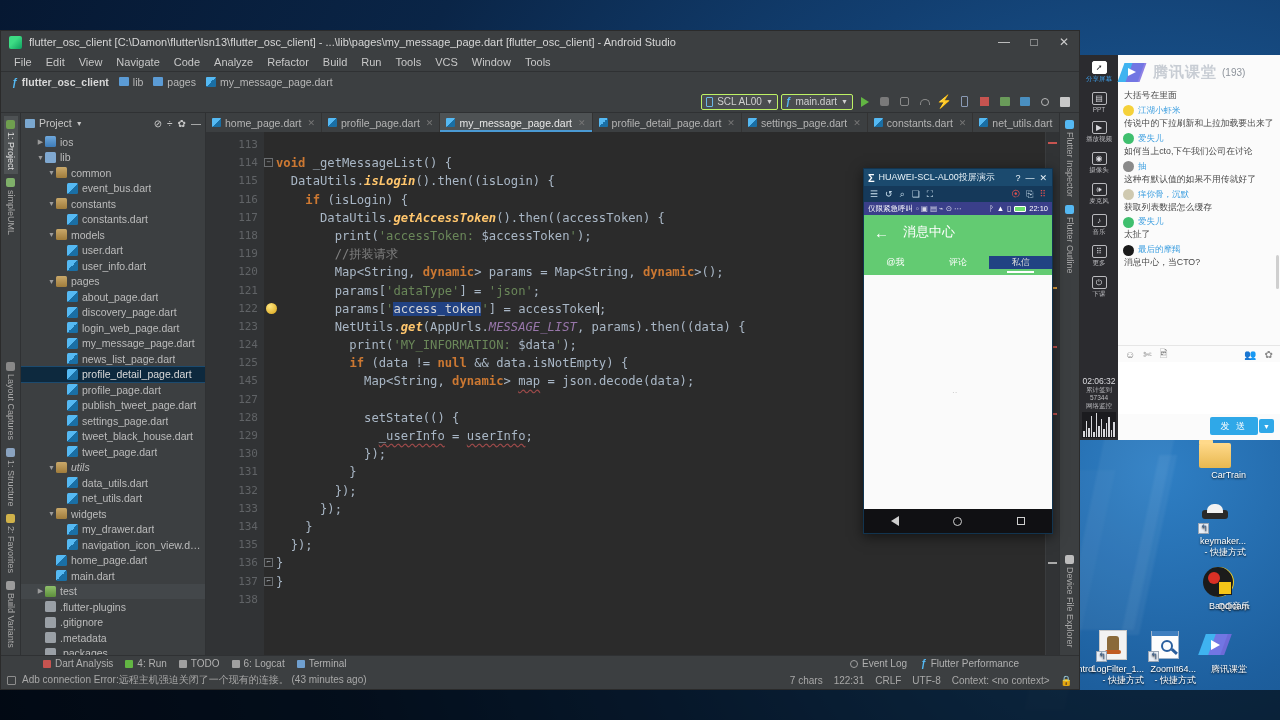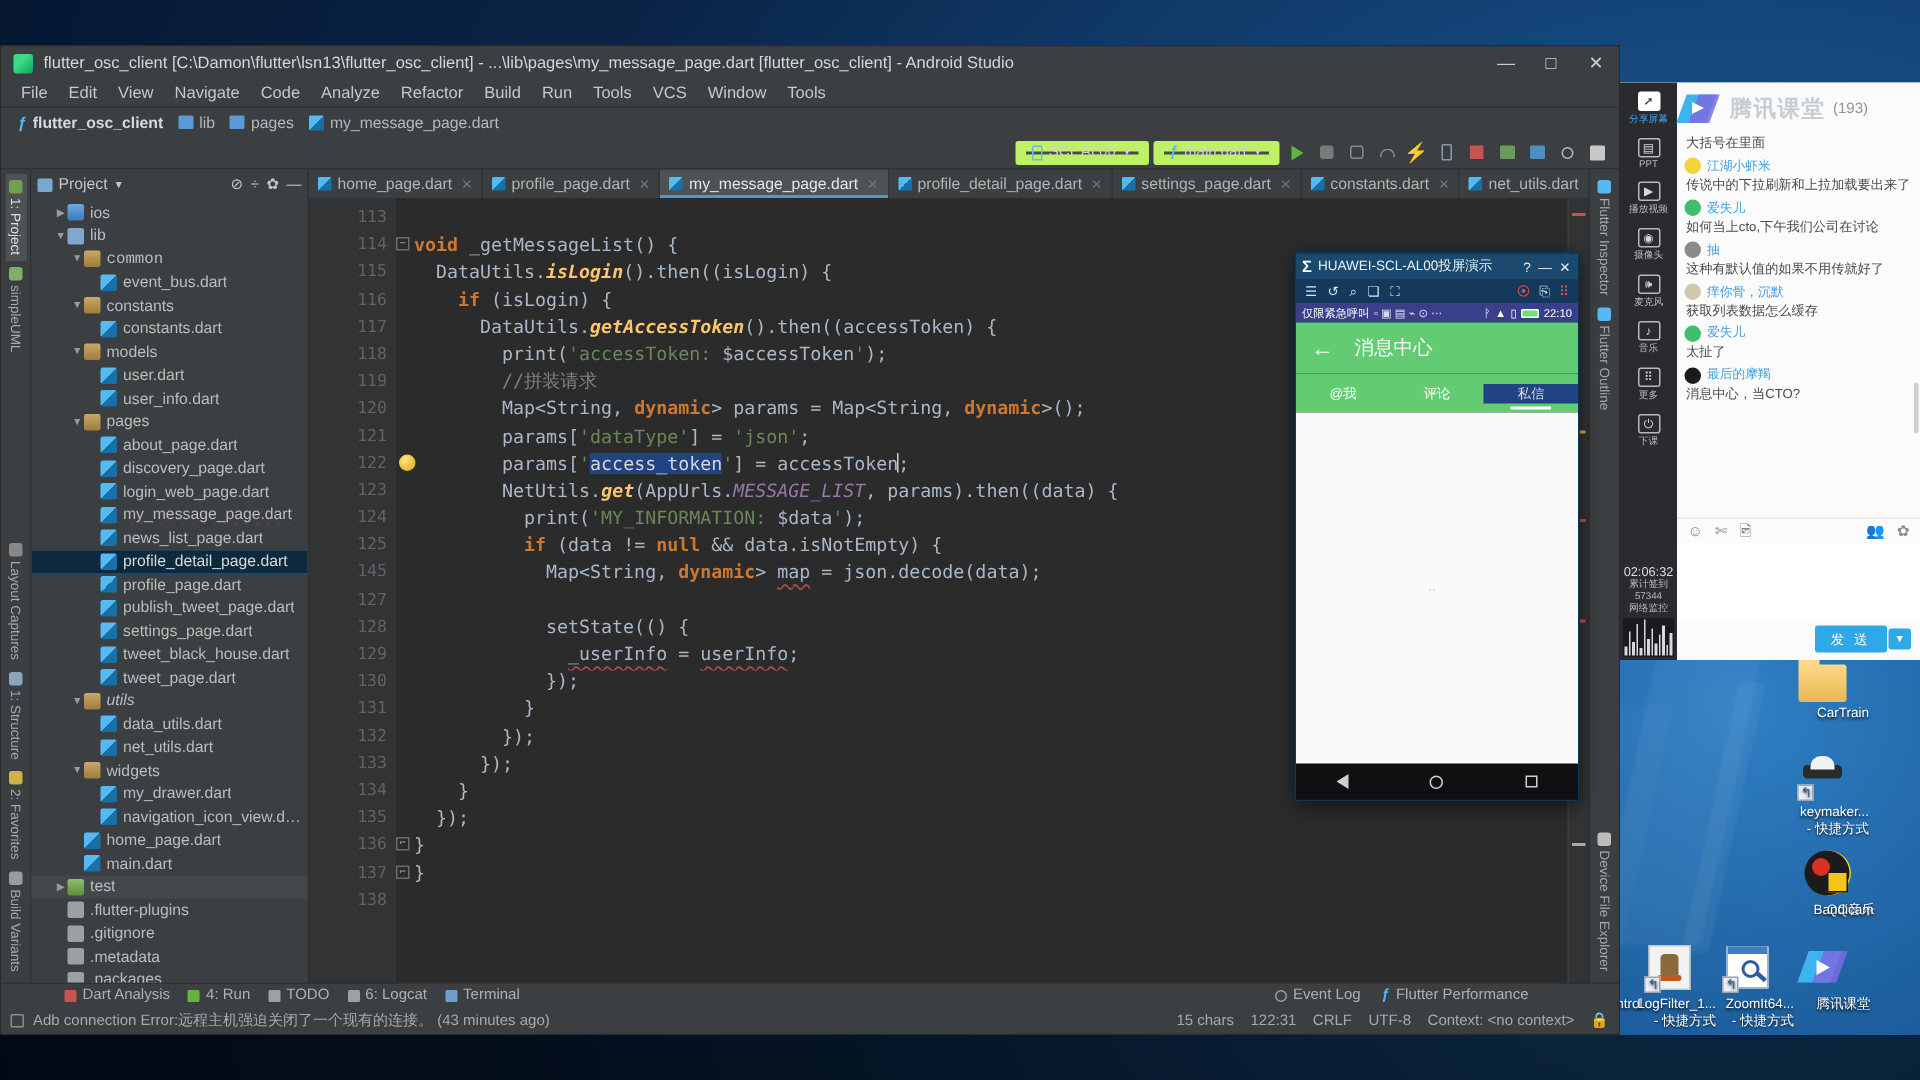--- a/index.html
+++ b/index.html
@@ -54,21 +54,21 @@
   #as-navbar .crumb { display:flex; align-items:center; gap:4px; padding:0 3px; }
   #as-navbar .crumb.bold { color:#d8d8d8; font-weight:bold; }
 
   
   #as-toolbar {
     height:22px; background:#3c3f41; display:flex; align-items:center;
     justify-content:flex-end; padding-right:6px; gap:3px;
     border-bottom:1px solid #2f3133;
   }
   .combo {
-    height:16px; border:7px solid #bef264; border-radius:2px; background:#4a4d4f;
+    height:16px; border:1px solid #bef264; border-radius:2px; background:#4a4d4f;
     display:flex; align-items:center; gap:4px; padding:0 4px; font-size:10px; color:#d0d0d0;text-align:right;
   }
   .tbtn { width:17px; height:17px; display:flex; align-items:center; justify-content:center; }
 
   
   #as-body { flex:1; display:flex; min-height:0; }
 
   
   .vstrip {
     width:20px; background:#3c3f41; border-right:1px solid #2f3133;
@@ -526,21 +526,21 @@
           <div class="trow" style="padding-left: 15px;">
             <span class="arrow">▶</span>
             <span class="ticon ic-folder"></span>
             <span class="tlabel">ios</span>
           </div>
           <div class="trow" style="padding-left: 15px;">
             <span class="arrow">▼</span>
             <span class="ticon ic-lib"></span>
             <span class="tlabel">lib</span>
           </div>
-          <div class="trow" style="padding-left: 26px; font-family: Liberation Mono, monospace;">
+          <div class="trow" style="padding-left: 26px;">
             <span class="arrow">▼</span>
             <span class="ticon ic-folder2"></span>
             <span class="tlabel">common</span>
           </div>
           <div class="trow" style="padding-left: 37px;">
             <span class="arrow"></span>
             <span class="ticon ic-dart"></span>
             <span class="tlabel">event_bus.dart</span>
           </div>
           <div class="trow" style="padding-left: 26px;">
@@ -815,21 +815,21 @@
       <div class="bitem">
         <span style="width: 8px; height: 8px; border-radius: 1px; display: inline-block; background: rgb(111, 159, 207);"></span>
         <span>Terminal</span>
       </div>
     </div>
 
   <div id="as-status">
     <span style="width:9px;height:9px;border:1px solid #8d8d8d;border-radius:1px;display:inline-block"></span>
     <span>Adb connection Error:远程主机强迫关闭了一个现有的连接。  (43 minutes ago)</span>
     <div class="sright">
-      <span>15 chars</span>
+      <span>7 chars</span>
       <span>122:31</span>
       <span>CRLF</span>
       <span>UTF-8</span>
       <span>Context: &lt;no context&gt;</span>
       <span>🔒</span>
     </div>
   </div>
 
   <div style="position:absolute;right:60px;bottom:20px;display:flex;gap:14px;font-size:10px;color:#b0b0b0;align-items:center">
     <span style="display:flex;align-items:center;gap:4px">

